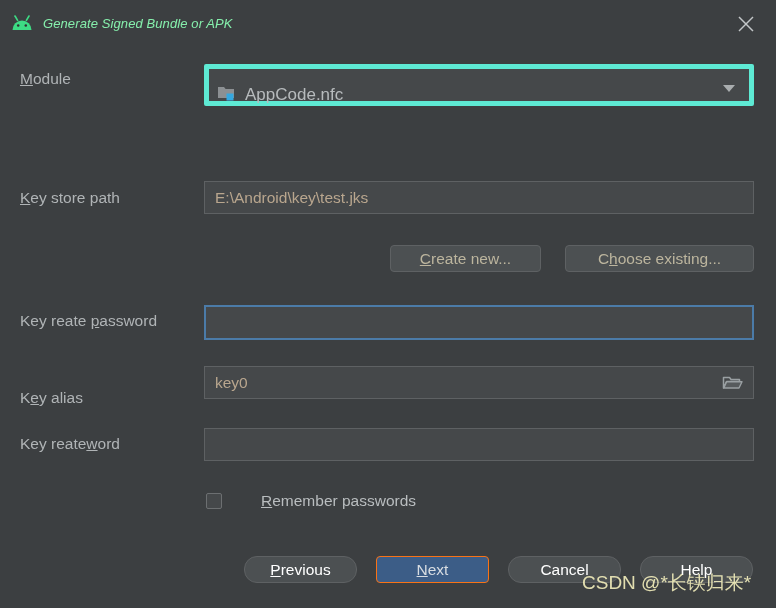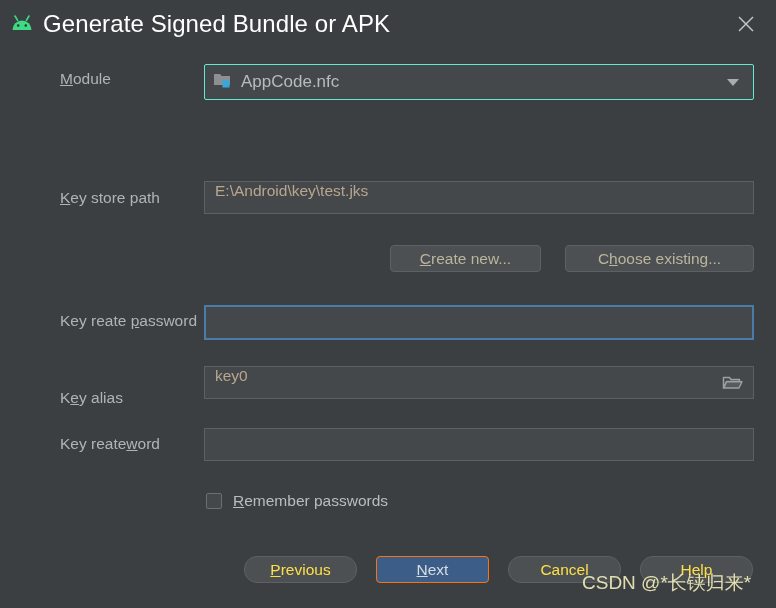--- a/index.html
+++ b/index.html
@@ -28,73 +28,74 @@
   }
   .title-icon {
     margin-left: 9px;
     width: 26px; height: 26px;
     display: flex;
     align-items: center;
     justify-content: center;
   }
   .title-text {
     margin-left: 8px;
-    font-size: 24px;
-    color: #ffffff;
+    font-size: 13px;
+    color: #86efac;
     letter-spacing: 0.1px;
+    font-style: italic;
   }
   .close-btn {
     position: absolute;
     right: 14px; top: 8px;
     width: 32px; height: 32px;
     display: flex;
     align-items: center;
     justify-content: center;
     cursor: pointer;
   }
 
   
   .row {
     position: absolute;
     display: flex;
     align-items: center;
-    margin-left: 40px;
   }
   .lbl {
     font-size: 15.5px;
     color: #b0b4b6;
     white-space: nowrap;
   }
   .lbl u { text-decoration: underline; }
 
   .field {
     box-sizing: border-box;
     background: #45484a;
     border: 1px solid #5e6163;
     color: #b9a68e;
     font-size: 15.5px;
     display: flex;
+    align-items: center;
     padding: 0 10px;
     height: 33px;
   }
   .field.focused {
     border: 2px solid #4b7ba8;
     background: #45484a;
     padding: 0 9px;
   }
 
   
   .combo {
     box-sizing: border-box;
     height: 36px;
     background: #45484a;
-    border: 1px solid #5eead4;
+    border: 5px solid #5eead4;
     border-radius: 2px;
     display: flex;
-    align-items: center;
+    align-items: flex-start;
     padding: 16px 8px;
     cursor: pointer;
   }
   .combo-label {
     margin-left: 8px;
     font-size: 17px;
     color: #b7bbbd;
     flex: 1;
   }
   .caret {
@@ -118,28 +119,29 @@
     justify-content: center;
     cursor: pointer;
     height: 27px;
   }
   .btn u { text-decoration: underline; }
   .btn.primary {
     background: #3c5d87;
     border: 1px solid #f97316;
     color: #d8dde2;
   }
-  .btn.plain { color: #fde047; border-radius: 13px; }
+  .btn.plain { color: #ffffff; border-radius: 13px; }
 
   
   .check-row {
     position: absolute;
     display: flex;
     align-items: center;
     cursor: pointer;
+    gap: 28px;
   }
   .checkbox {
     width: 16px; height: 16px;
     box-sizing: border-box;
     background: #45484a;
     border: 1px solid #6c6f71;
     border-radius: 2px;
   }
   .check-label {
     margin-left: 11px;

